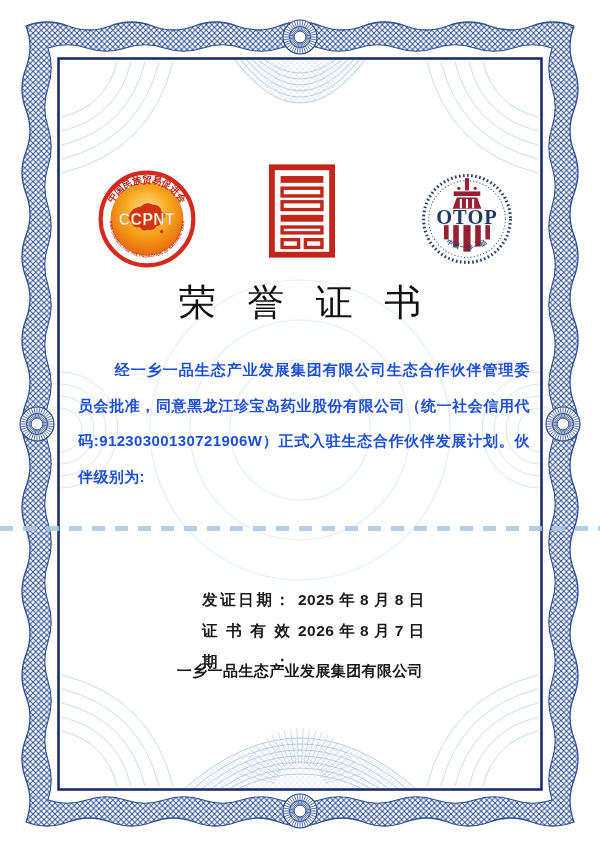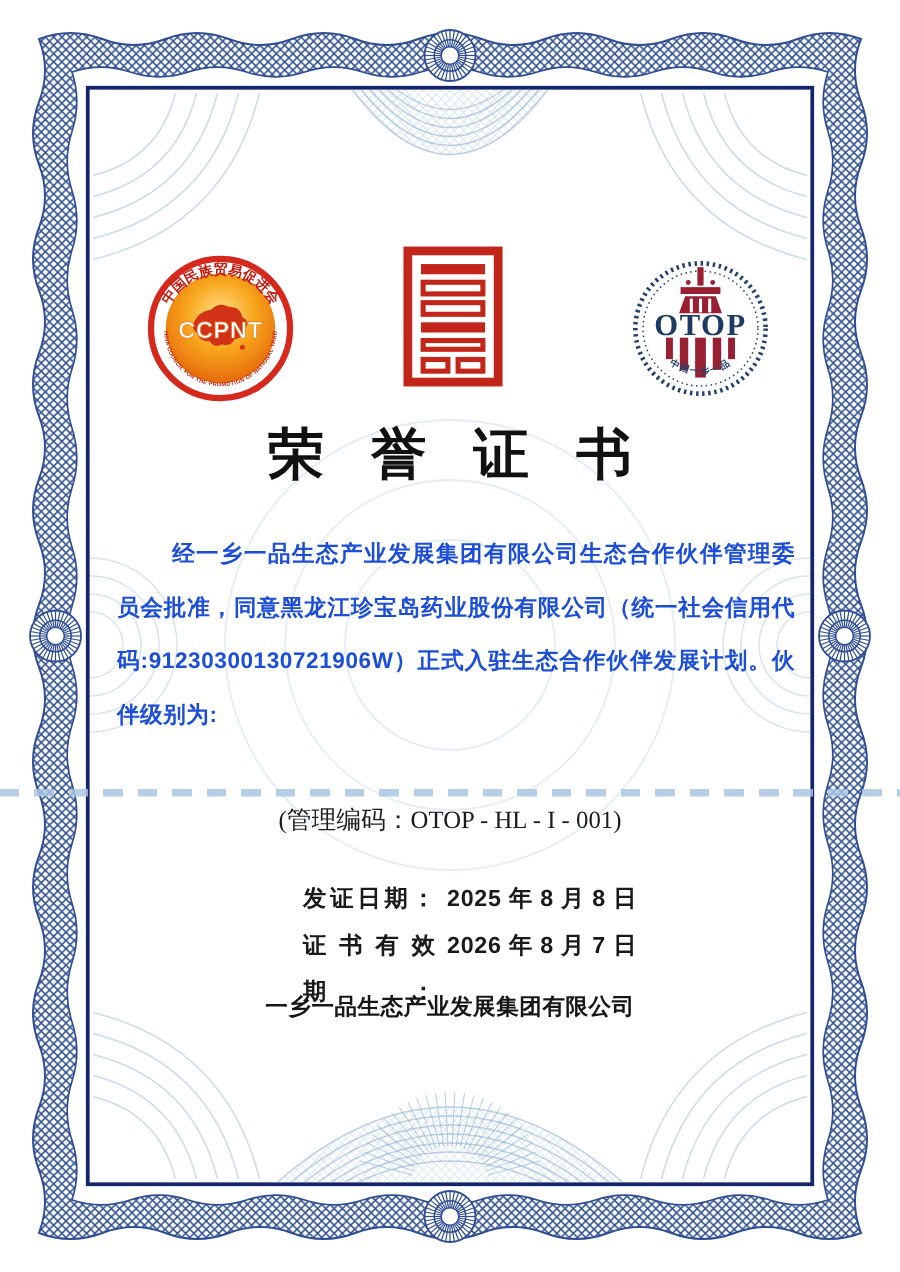--- a/index.html
+++ b/index.html
@@ -15,21 +15,21 @@
   }
   .content{position:absolute;inset:0;z-index:2;}
 
   .logo-row-item{position:absolute;}
   .logo-ccpnt{left:97px;top:169px;width:100px;height:100px;}
   .logo-seal{left:268px;top:161px;width:68px;height:100px;}
   .logo-otop{left:420px;top:172px;width:94px;height:94px;}
 
   .cert-title-wrap{position:absolute;left:0;top:278px;width:600px;text-align:center;}
   .cert-title{
-    font-family:"Liberation Serif","DejaVu Serif",serif;font-weight:bold;
+    font-family:"Liberation Serif","DejaVu Serif",serif;font-weight:normal;
     font-size:37px;letter-spacing:.85em;margin-right:-.85em;color:#111;
   }
   .cert-body{
     position:absolute;left:78px;top:337px;width:452px;
     font-size:15px;line-height:35.7px;font-weight:600;color:#1d4ed8;
     text-align:justify;text-justify:inter-character;text-indent:2.45em;
     letter-spacing:.4px;
   }
   .level-wrap{position:absolute;left:0;top:464px;width:600px;text-align:center;}
   .level-title{
@@ -316,23 +316,20 @@
       </text>
     </svg>
 
     <div class="cert-title-wrap">
       <span class="cert-title">荣誉证书</span>
     </div>
 
     <p class="cert-body">经一乡一品生态产业发展集团有限公司生态合作伙伴管理委员会批准，同意黑龙江珍宝岛药业股份有限公司（统一社会信用代码:91230300130721906W）正式入驻生态合作伙伴发展计划。伙伴级别为:</p>
 
 
-    <div class="code-wrap">
-      <span class="mgmt-code">(管理编码：OTOP - HL - I - 001)</span>
-    </div>
 
     <div class="dates">
       <div class="date-row">
         <span class="date-label">发证日期：</span>
         <span class="date-value">2025 年 8 月 8 日</span>
       </div>
       <div class="date-row">
         <span class="date-label">证书有效期：</span>
         <span class="date-value">2026 年 8 月 7 日</span>
       </div>

